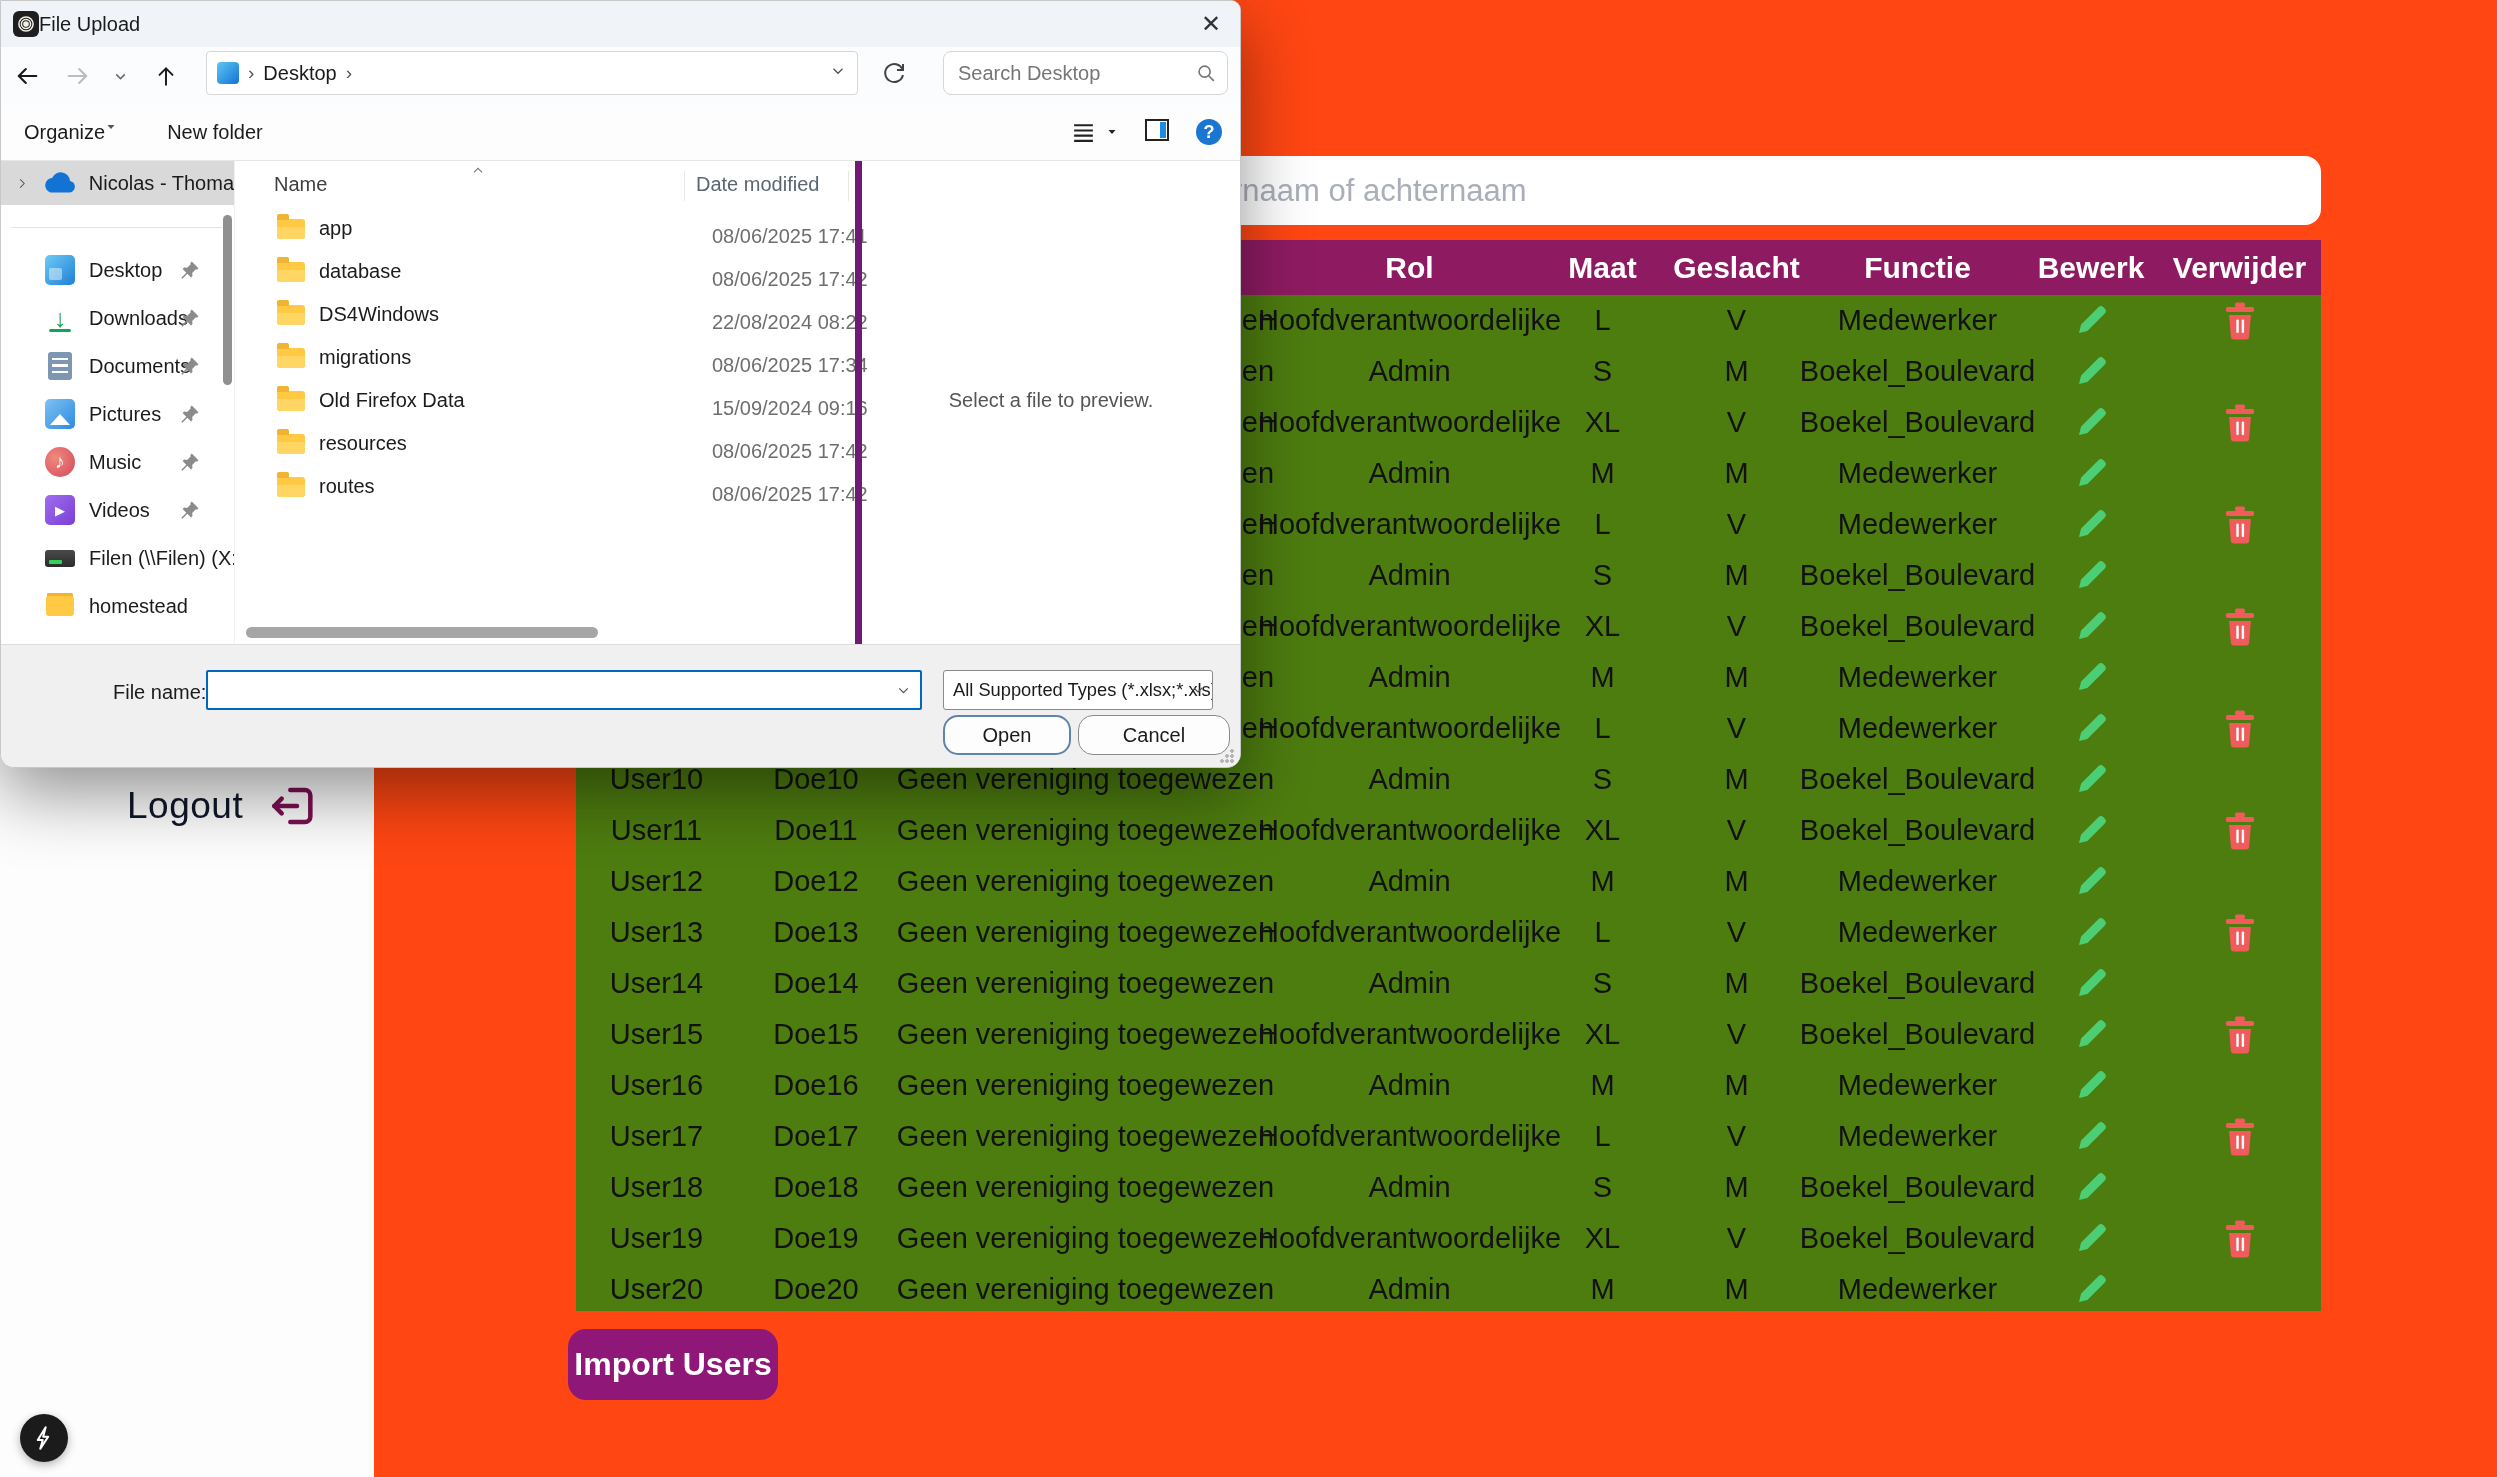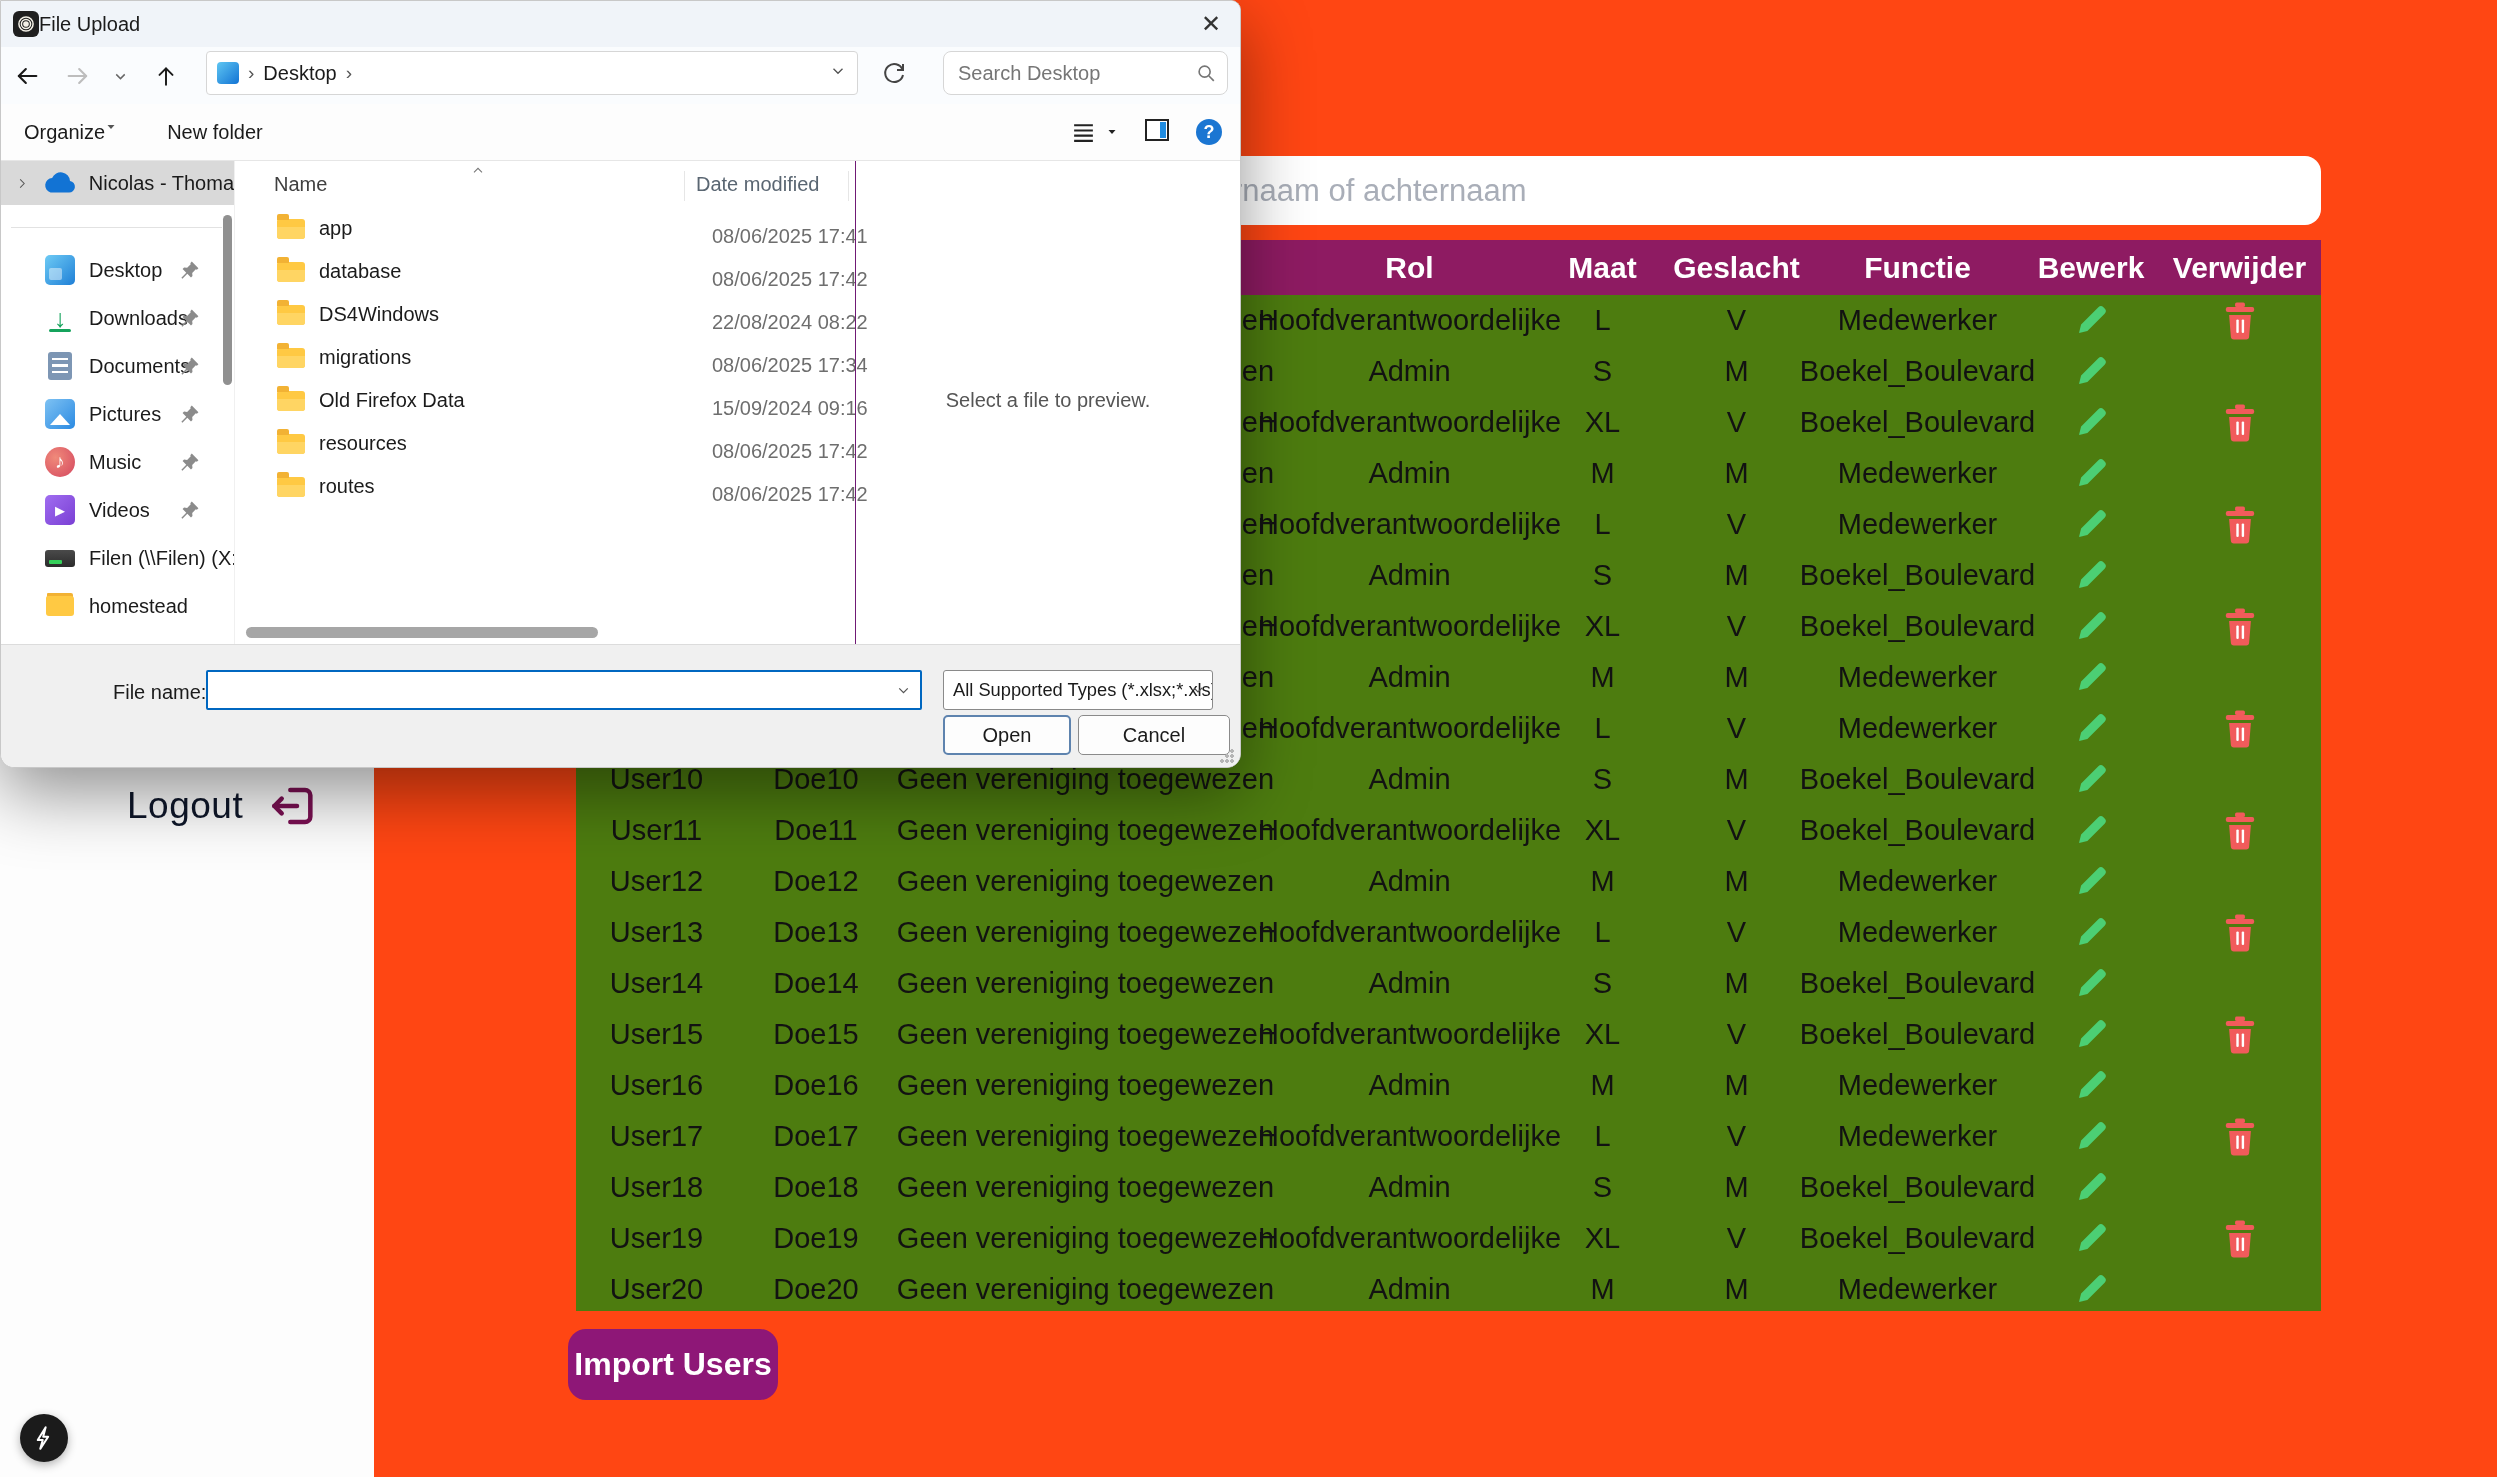--- a/index.html
+++ b/index.html
@@ -71,31 +71,31 @@
   .f-rows { position:absolute; top:46px; left:16px; right:0; }
   .f-row { position:relative; height:43px; display:flex; align-items:center; cursor:pointer; }
   .f-row .folder-glyph { margin-left:26px; }
   .f-row .f-name { margin-left:14px; font-size:20px; color:#1b1b1b; }
   .f-row .f-date { position:absolute; left:461px; font-size:20px; color:#6e6e6e; white-space:nowrap;margin-top:16px; }
   .folder-glyph { position:relative; width:28px; height:20px; background:#FFC943; border-radius:2px 3px 3px 3px; flex:none; }
   .folder-glyph::before { content:""; position:absolute; top:-5px; left:0; width:12px; height:6px; background:#F2B234; border-radius:2px 2px 0 0; }
   .folder-glyph::after { content:""; position:absolute; left:0; right:0; bottom:0; height:12px; background:#FFD563; border-radius:0 0 3px 3px; }
   .h-scroll { position:absolute; left:11px; bottom:6px; width:352px; height:11px; background:#a6a6a6; border-radius:6px; cursor:pointer; }
 
-  .dlg-preview { position:relative; flex:1; border-left:1px solid #701a75; }
+  .dlg-preview { position:relative; flex:1; border-left:7px solid #701a75; }
   .preview-text { position:absolute; left:0; right:0; top:228px; text-align:center; color:#555; font-size:20px; }
 
   .dlg-footer { position:relative; height:125px; background:#f0f0f0; border-top:1px solid #dcdcdc; }
   .fn-label { position:absolute; left:112px; top:36px; font-size:20px; }
   .fn-input { position:absolute; left:205px; top:25px; width:716px; height:40px; background:#fff; border:2px solid #0067C0; border-radius:2px; }
   .fn-input input { position:absolute; inset:0; border:none; outline:none; font-family:"Liberation Sans",sans-serif; font-size:20px; padding:0 34px 0 10px; background:transparent; }
   .fn-caret { position:absolute; right:8px; top:9px; }
   .ft-select { position:absolute; left:942px; top:25px; width:270px; height:40px; background:#fff; border:1px solid #8a8a8a; border-radius:3px; display:flex; align-items:center; padding:0 26px 0 9px; font-size:18.3px; white-space:nowrap; overflow:hidden; cursor:pointer; }
   .ft-select svg { position:absolute; right:6px; top:11px; }
-  .btn { position:absolute; top:70px; height:40px; background:#fdfdfd; border-radius:5px; font-family:"Liberation Sans",sans-serif; font-size:20px; color:#1b1b1b; display:flex; align-items:center; justify-content:center; cursor:pointer; }
+  .btn { position:absolute; top:70px; height:40px; background:#fdfdfd; border-radius:15px; font-family:"Liberation Sans",sans-serif; font-size:20px; color:#1b1b1b; display:flex; align-items:center; justify-content:center; cursor:pointer; }
   .btn-open { left:942px; width:128px; border:2px solid #5E83AE; }
   .btn-cancel { left:1077px; width:152px; border:1px solid #8a8a8a; }
   .grip { position:absolute; right:5px; bottom:5px; width:16px; height:16px;
     background:radial-gradient(circle at 3px 13px,#b5b5b5 1.8px,transparent 2px),
                radial-gradient(circle at 8px 8px,#b5b5b5 1.8px,transparent 2px),
                radial-gradient(circle at 13px 3px,#b5b5b5 1.8px,transparent 2px),
                radial-gradient(circle at 8px 13px,#b5b5b5 1.8px,transparent 2px),
                radial-gradient(circle at 13px 8px,#b5b5b5 1.8px,transparent 2px),
                radial-gradient(circle at 13px 13px,#b5b5b5 1.8px,transparent 2px); }
 

